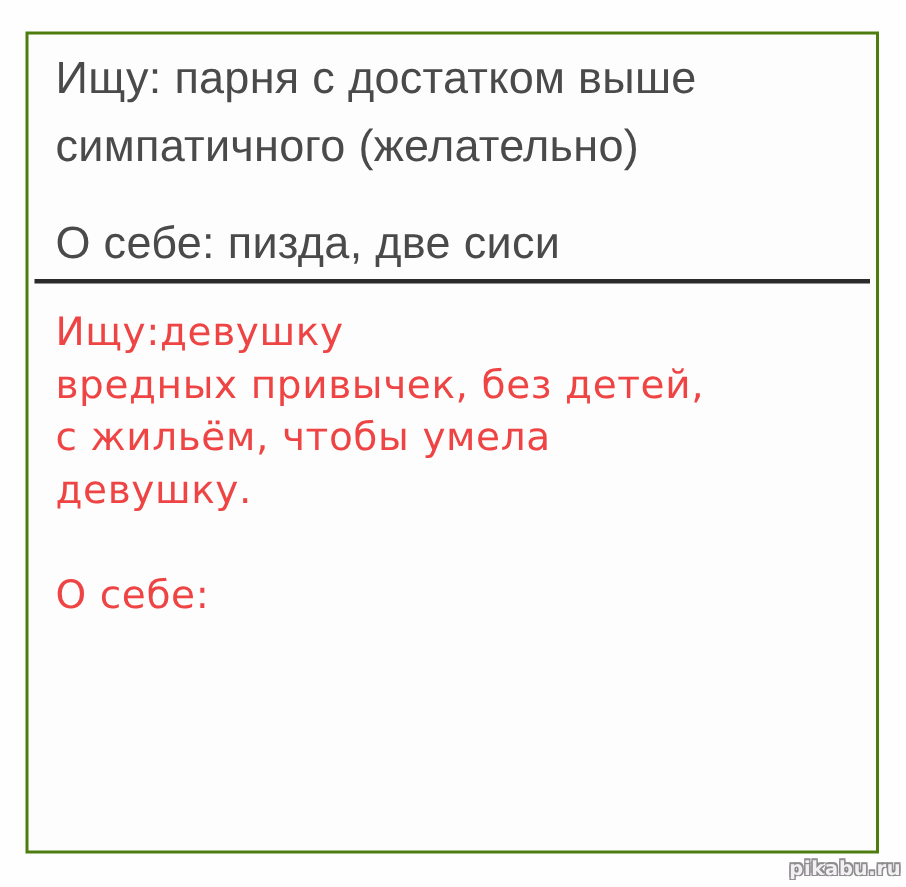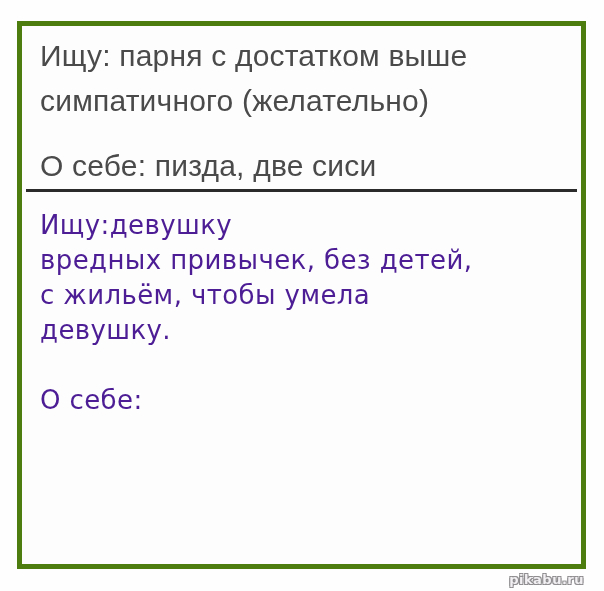--- a/index.html
+++ b/index.html
@@ -18,21 +18,21 @@
     position: absolute;
     inset: 0;
   }
   .card {
     position: absolute;
     left: 17px;
     top: 21px;
     width: 569px;
     height: 548px;
     box-sizing: border-box;
-    border: 5px solid #4d7c0f;
+    border: 2px solid #4d7c0f;
     background: #fdfdfd;
   }
   .section-top {
     padding: 7px 8px 0 18px;
     font-family: "Liberation Sans", sans-serif;
     font-size: 30px;
     font-weight: 400;
     line-height: 45px;
     color: #4a4a4a;
     letter-spacing: 0.2px;
@@ -45,32 +45,32 @@
     height: 3px;
     background: #2b2b2b;
     margin: 1px 4px 0 4px;
   }
   .section-bottom {
     padding: 16px 8px 0 18px;
     font-family: "DejaVu Sans", sans-serif;
     font-size: 26px;
     font-weight: 400;
     line-height: 35px;
-    color: #4c1d95;
+    color: #ef4444;
     letter-spacing: 0.4px;
   }
   .blank-line {
     height: 35px;
   }
   .t-line, .b-line {
     white-space: nowrap;
   }
   .watermark {
     position: absolute;
-    right: 20px;
+    right: 3px;
     bottom: 4px;
     font-family: "DejaVu Sans", sans-serif;
     font-size: 13px;
     font-weight: bold;
     color: #f2f0f2;
     letter-spacing: 0.5px;
     text-shadow:
       -1px -1px 0 #8f8d8f,
        1px -1px 0 #8f8d8f,
       -1px  1px 0 #8f8d8f,

